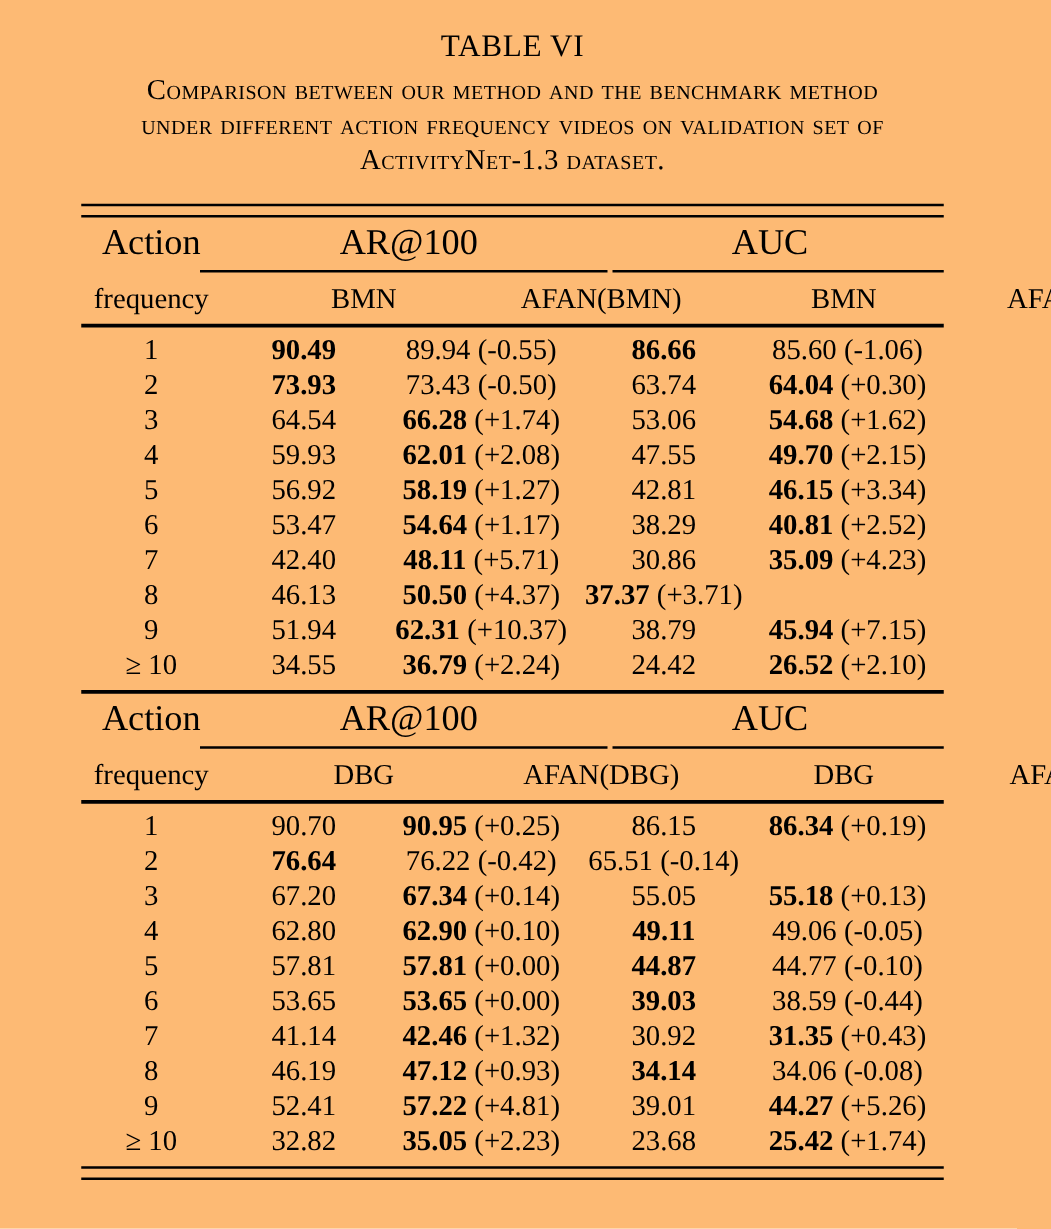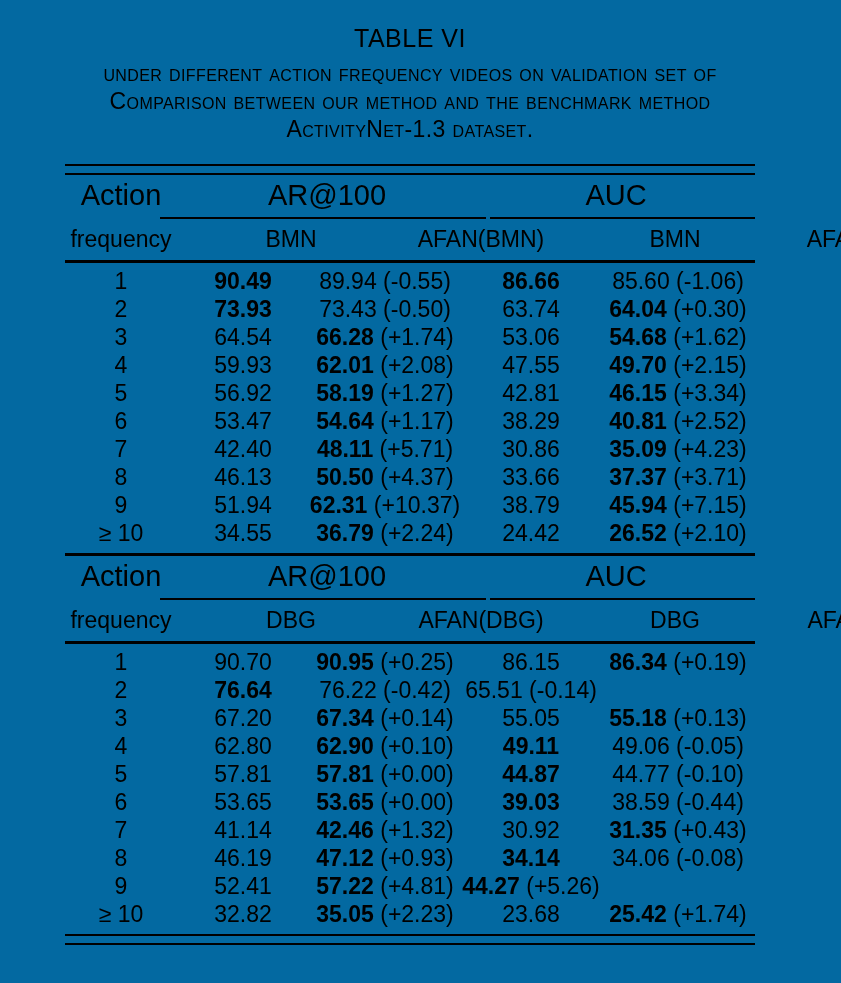--- a/index.html
+++ b/index.html
@@ -1,21 +1,21 @@
 <!DOCTYPE html>
 <html><head>
 <meta charset="utf-8">
 <style>
   html,body{margin:0;padding:0;background:#fff;}
   .page{
     position:relative;
     width:841px;height:983px;
-    background:#0369a1;
+    background:#fdba74;
     color:#000;
-    font-family:Liberation Sans, sans-serif;
+    font-family:Liberation Serif, serif;
     overflow:hidden;
   }
   .title{
     width:820px;
     padding-top:24px;
     text-align:center;
     font-size:25px;
     letter-spacing:0.5px;
   }
   .caption{
@@ -69,22 +69,22 @@
   .bold{font-weight:bold;}
 </style>
 </head>
 <body>
 
 <div class="page">
 
   <div class="title">TABLE VI</div>
 
   <div class="caption">
+    <div>Comparison between our method and the benchmark method</div>
     <div>under different action frequency videos on validation set of</div>
-    <div>Comparison between our method and the benchmark method</div>
     <div>ActivityNet-1.3 dataset.</div>
   </div>
 
   <div class="dtable">
 
     <div class="rule-double"></div>
 
     <div class="hrow1">
       <div class="hc">Action</div>
       <div class="hc">AR@100</div>
@@ -149,21 +149,20 @@
           <div class="td">7</div>
           <div class="td"><span>42.40</span></div>
           <div class="td"><span class="bold">48.11</span><span> (+5.71)</span></div>
           <div class="td"><span>30.86</span></div>
           <div class="td"><span class="bold">35.09</span><span> (+4.23)</span></div>
         </div>
         <div class="trow">
           <div class="td">8</div>
           <div class="td"><span>46.13</span></div>
           <div class="td"><span class="bold">50.50</span><span> (+4.37)</span></div>
-          <div class="td"><span>33.66</span></div>
           <div class="td"><span class="bold">37.37</span><span> (+3.71)</span></div>
         </div>
         <div class="trow">
           <div class="td">9</div>
           <div class="td"><span>51.94</span></div>
           <div class="td"><span class="bold">62.31</span><span> (+10.37)</span></div>
           <div class="td"><span>38.79</span></div>
           <div class="td"><span class="bold">45.94</span><span> (+7.15)</span></div>
         </div>
         <div class="trow">
@@ -247,20 +246,21 @@
           <div class="td">8</div>
           <div class="td"><span>46.19</span></div>
           <div class="td"><span class="bold">47.12</span><span> (+0.93)</span></div>
           <div class="td"><span class="bold">34.14</span></div>
           <div class="td"><span>34.06</span><span> (-0.08)</span></div>
         </div>
         <div class="trow">
           <div class="td">9</div>
           <div class="td"><span>52.41</span></div>
           <div class="td"><span class="bold">57.22</span><span> (+4.81)</span></div>
+          <div class="td"><span>39.01</span></div>
           <div class="td"><span class="bold">44.27</span><span> (+5.26)</span></div>
         </div>
         <div class="trow">
           <div class="td">≥ 10</div>
           <div class="td"><span>32.82</span></div>
           <div class="td"><span class="bold">35.05</span><span> (+2.23)</span></div>
           <div class="td"><span>23.68</span></div>
           <div class="td"><span class="bold">25.42</span><span> (+1.74)</span></div>
         </div>
       </div>

